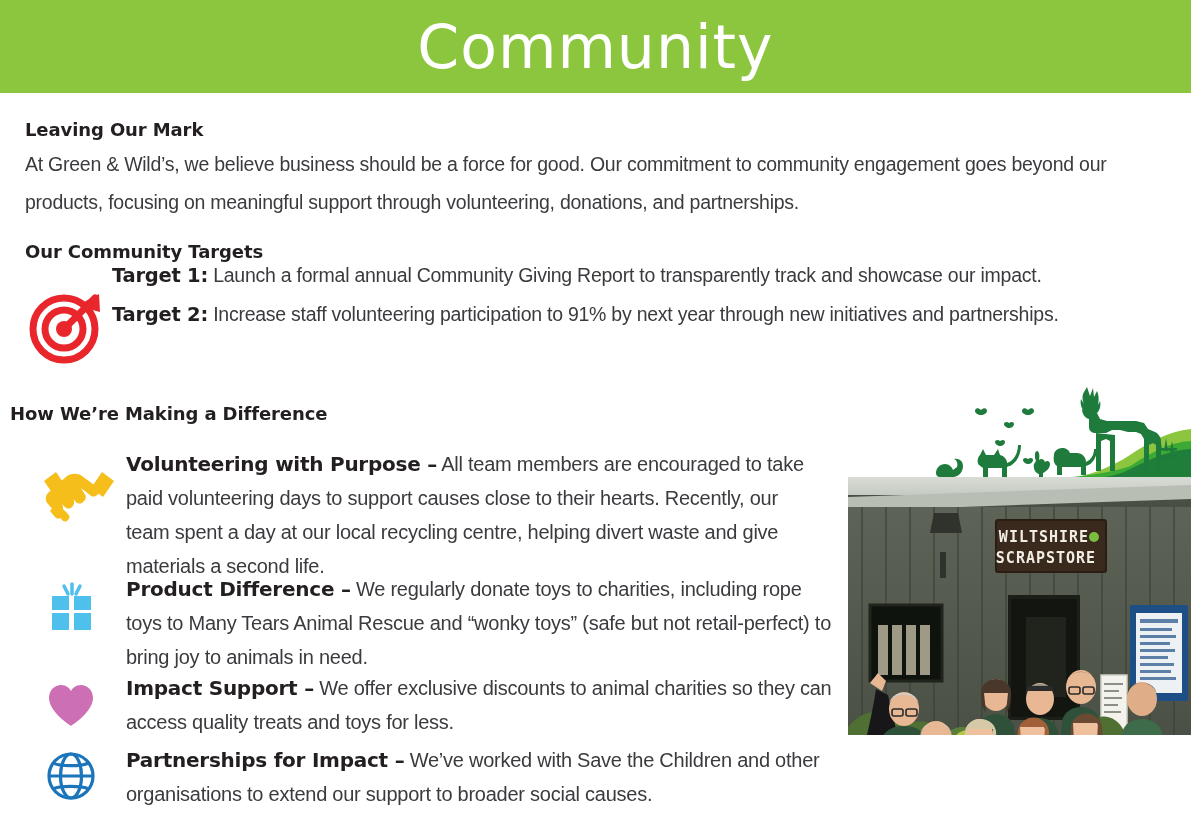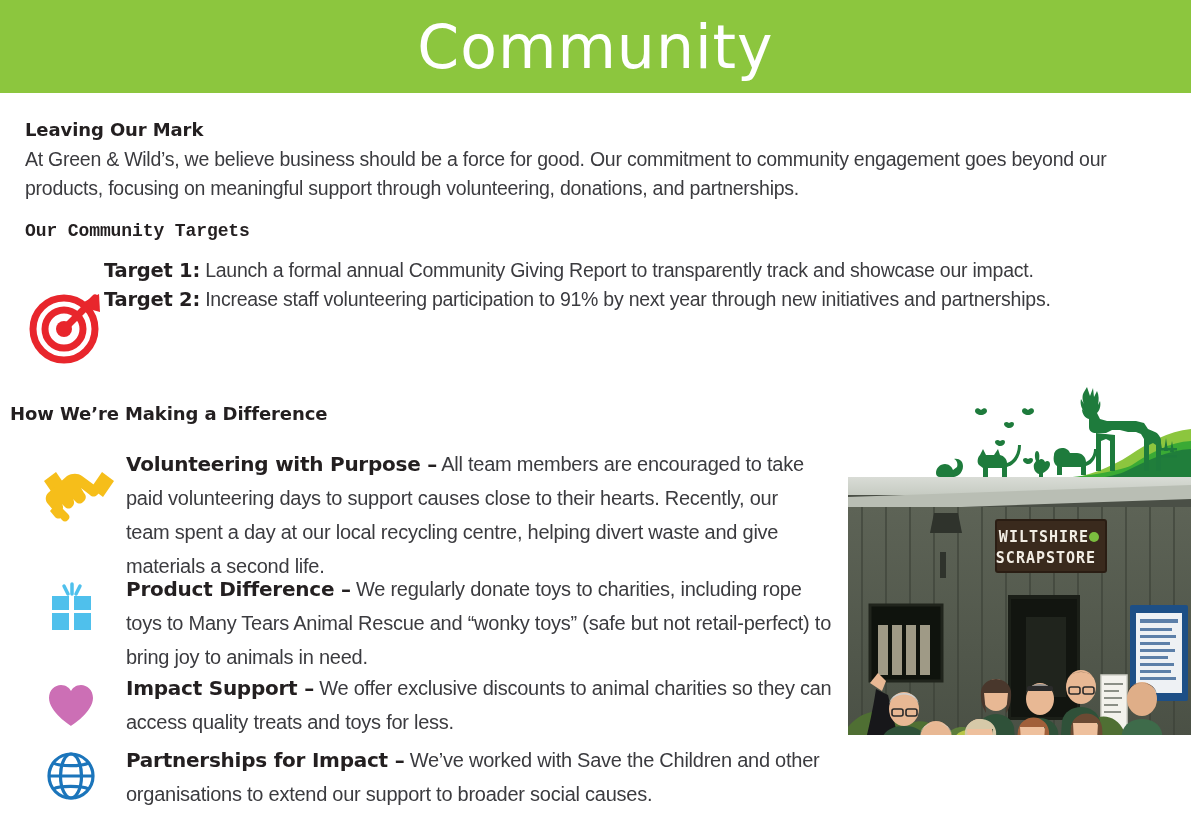--- a/index.html
+++ b/index.html
@@ -57,41 +57,41 @@
     letter-spacing: -0.1px;
     white-space: nowrap;
   }
 
   .body-text {
     position: absolute;
     font-family: "Liberation Sans", sans-serif;
     font-size: 19.5px;
     font-weight: 400;
     color: #3b3b3f;
-    line-height: 29px;
+    line-height: 38px;
     letter-spacing: -0.25px;
   }
   .body-text b, .body-text strong {
     font-family: "DejaVu Sans", sans-serif;
     font-weight: bold;
     color: #231f20;
   }
 
   
   #h-leaving { left: 25px; top: 26px; }
   #p-leaving { left: 25px; top: 52px; width: 1135px; }
 
   
-  #h-targets { left: 25px; top: 128px; font-family: Liberation Mono, monospace; }
+  #h-targets { left: 25px; top: 148px; }
   #target-icon-wrap {
     position: absolute;
     left: 27px; top: 192px;
     width: 80px; height: 80px;
   }
-  #p-targets { left: 104px; top: 163px; width: 1040px; }
+  #p-targets { left: 112px; top: 163px; width: 1040px; }
 
   
   #h-difference { left: 10px; top: 310px; }
 
   .diff-item { position: absolute; }
   .diff-icon {
     position: absolute;
     left: 0; top: 0;
     width: 78px; height: 60px;
   }

